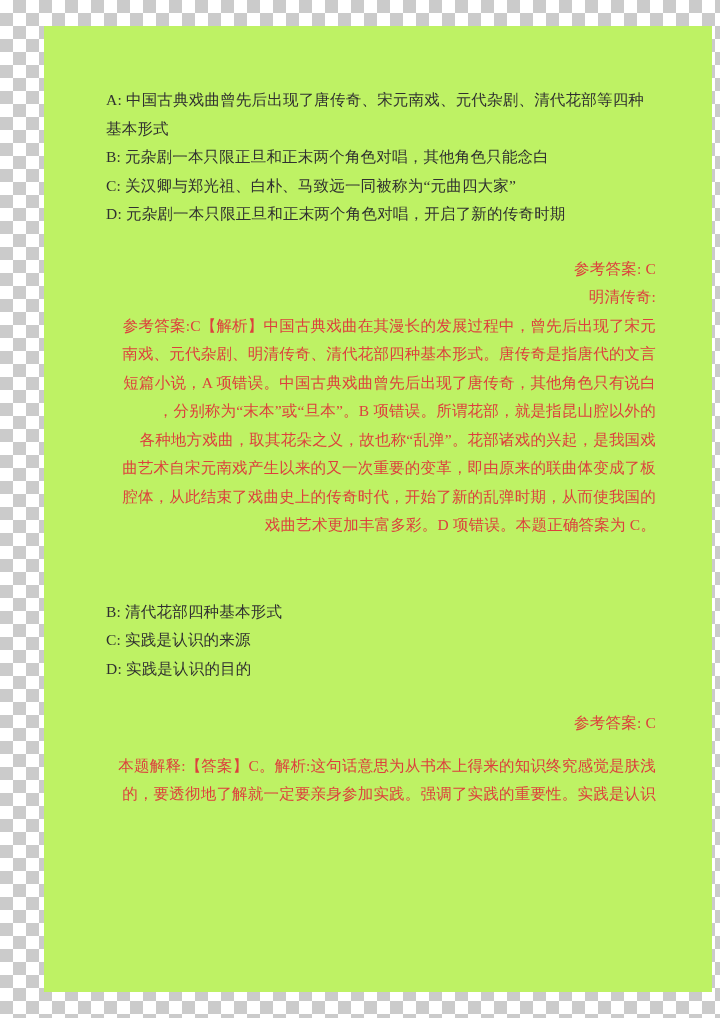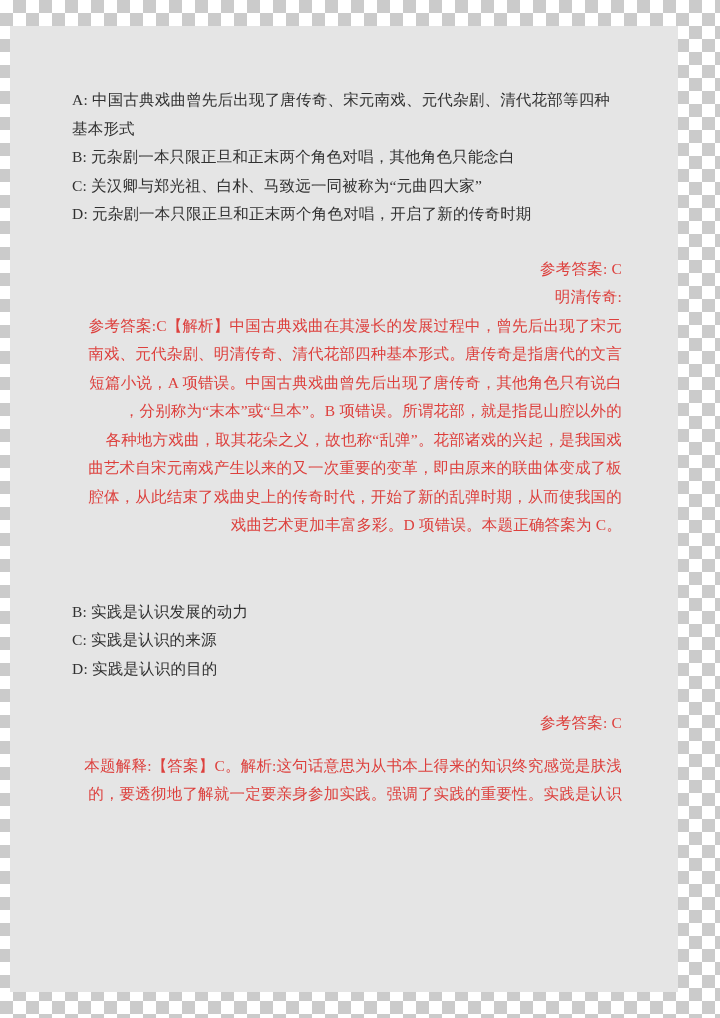--- a/index.html
+++ b/index.html
@@ -12,25 +12,25 @@
     position: relative;
     overflow: hidden;
     
     background:
       conic-gradient(#cbcbcb 25%, #ffffff 0 50%, #cbcbcb 0 75%, #ffffff 0)
       0 0 / 26px 26px;
     font-family: "Liberation Serif", "DejaVu Serif", serif;
   }
   .page {
     position: absolute;
-    left: 10px;
+    left: 44px;
     top: 26px;
     width: 668px;
     height: 966px;
-    background: #e5e5e5;
+    background: #bef264;
     overflow: hidden;
     box-sizing: border-box;
     padding: 60px 56px 0 62px;
   }
   .line {
     height: 28.5px;
     line-height: 28.5px;
     font-size: 15.5px;
     white-space: nowrap;
     letter-spacing: 0.2px;
@@ -63,21 +63,21 @@
     <div class="line red">短篇小说，A 项错误。中国古典戏曲曾先后出现了唐传奇，其他角色只有说白</div>
     <div class="line red">，分别称为“末本”或“旦本”。B 项错误。所谓花部，就是指昆山腔以外的</div>
     <div class="line red">各种地方戏曲，取其花朵之义，故也称“乱弹”。花部诸戏的兴起，是我国戏</div>
     <div class="line red">曲艺术自宋元南戏产生以来的又一次重要的变革，即由原来的联曲体变成了板</div>
     <div class="line red">腔体，从此结束了戏曲史上的传奇时代，开始了新的乱弹时期，从而使我国的</div>
     <div class="line red">戏曲艺术更加丰富多彩。D 项错误。本题正确答案为 C。</div>
   </div>
 
 
   <div class="block mt-2">
-    <div class="line black">B: 实践是认识发展的动力</div>
+    <div class="line black">B: 清代花部四种基本形式</div>
     <div class="line black">C: 实践是认识的来源</div>
     <div class="line black">D: 实践是认识的目的</div>
   </div>
 
   <div class="block mt-1">
     <div class="line red">参考答案: C</div>
     <div class="block mt-xs">
       <div class="line red">本题解释:【答案】C。解析:这句话意思为从书本上得来的知识终究感觉是肤浅</div>
       <div class="line red">的，要透彻地了解就一定要亲身参加实践。强调了实践的重要性。实践是认识</div>
     </div>

